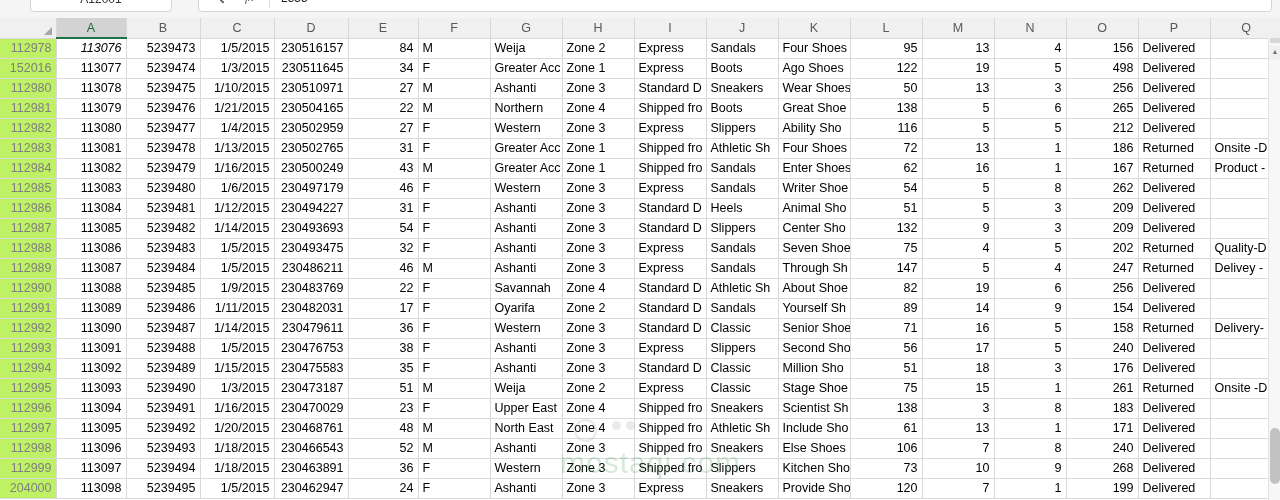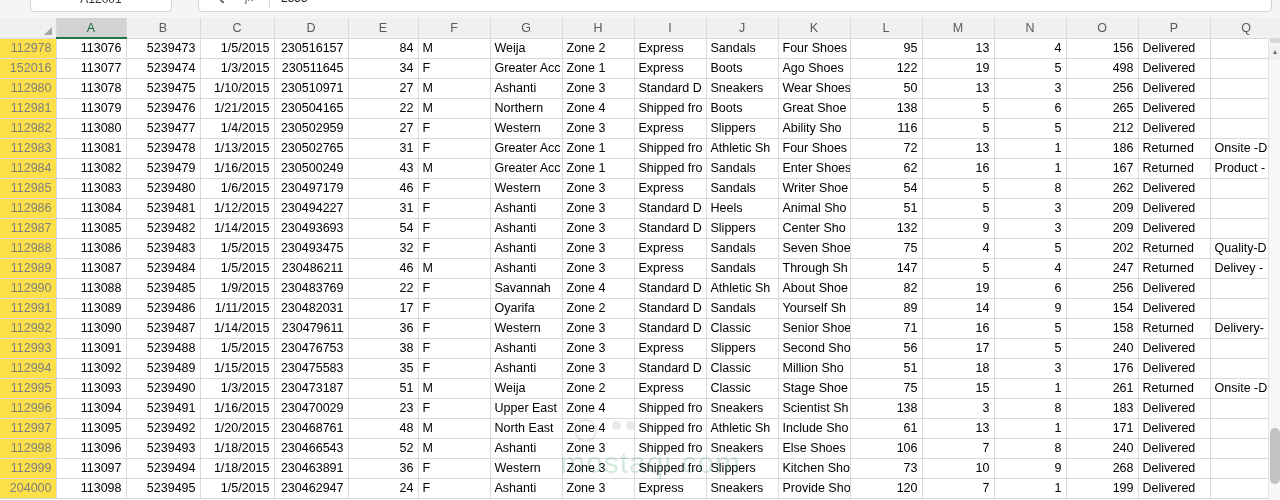--- a/index.html
+++ b/index.html
@@ -113,36 +113,37 @@
   .cornertri {
     position: absolute;
     right: 4px; bottom: 3px;
     width: 0; height: 0;
     border-left: 8px solid transparent;
     border-bottom: 8px solid #a6a6a6;
   }
 
   
   td.rowhdr {
-    background: #fde047;
+    background: #bef264;
     color: #7f7f7f;
     text-align: right;
     padding-right: 7px;
     border-right: 1px solid #d9d9d9;
     width: 56px;
     font-size: 12.5px;
   }
 
   td.num  { text-align: right;  padding-right: 7px; }
   td.txt  { text-align: left;   padding-left: 5px;  }
   td.blank{ }
 
   
   td.selcell {
     box-shadow: inset 0 0 0 1px #ffffff;
+    font-style: italic;
   }
   tr.firstrow td.rowhdr { border-top: none; }
 
   
   .vscroll {
     position: absolute;
     right: 0; top: 38px;
     width: 12px; height: 462px;
     background: #f7f7f7;
     border-left: 1px solid #e3e3e3;

